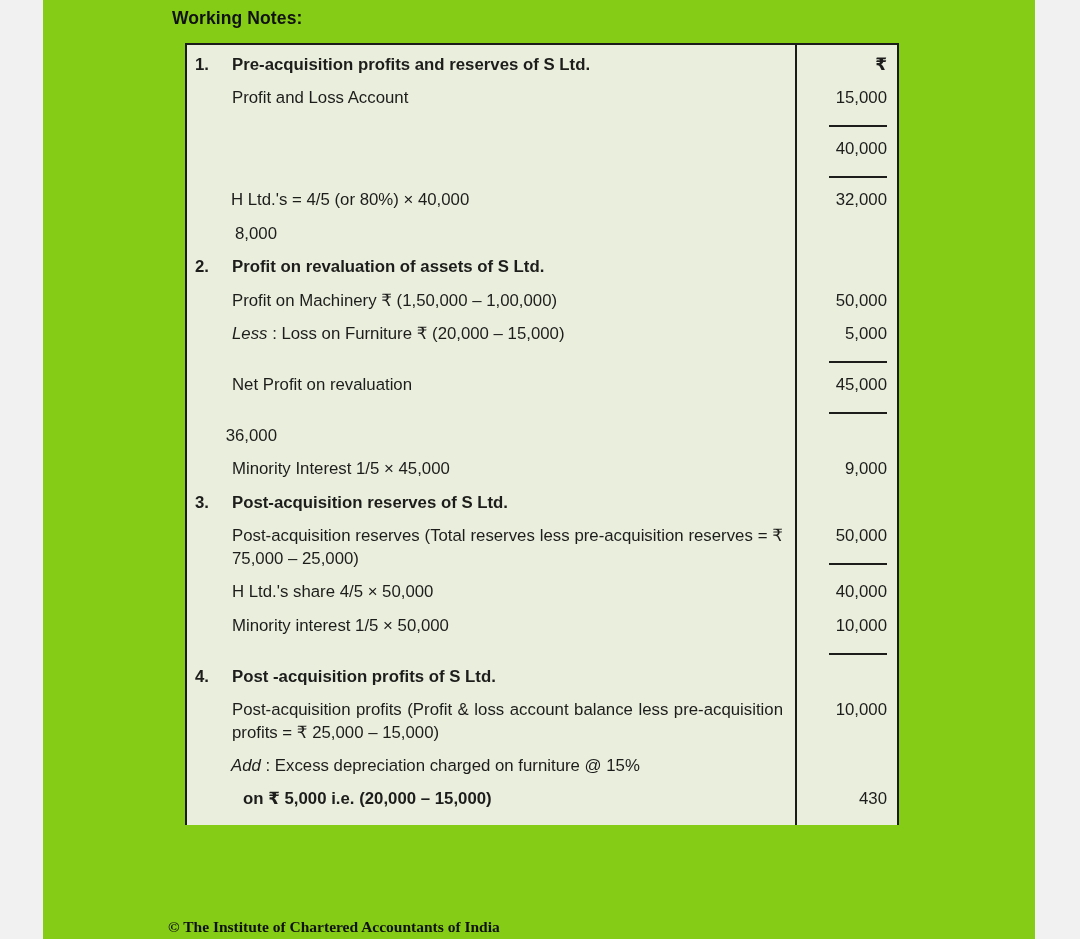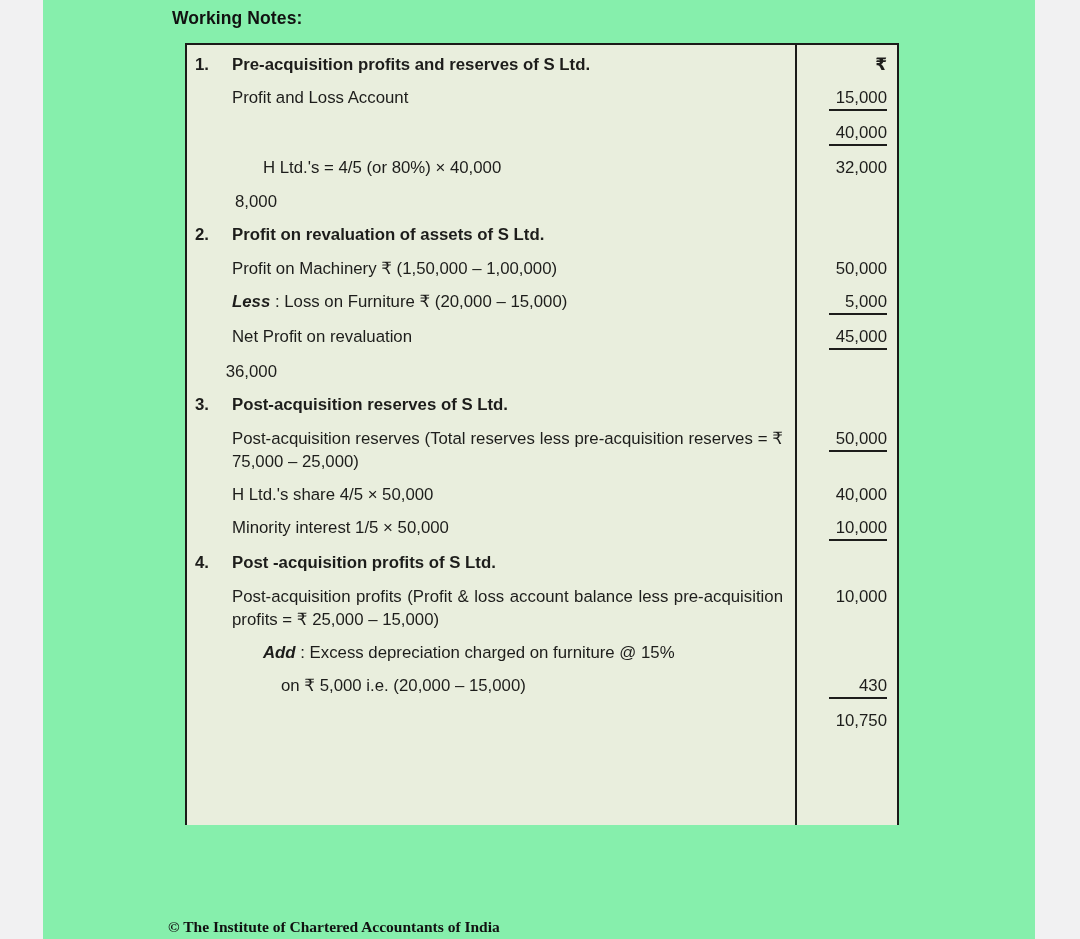--- a/index.html
+++ b/index.html
@@ -4,21 +4,21 @@
 <style>
   html,body{margin:0;padding:0;}
   body{
     width:1080px;height:939px;position:relative;
     background:#f1f1f2;
     font-family:"Liberation Sans","DejaVu Sans",sans-serif;
     overflow:hidden;
   }
   .page{
     position:absolute;left:43px;top:0;width:992px;height:939px;
-    background:#86efac;
+    background:#84cc16;
   }
   .heading{
     position:absolute;left:129px;top:8px;
     font-size:17.5px;font-weight:700;color:#111;
     letter-spacing:.1px;
   }
   .worktable{
     position:absolute;left:142px;top:43px;width:714px;height:782px;
     box-sizing:border-box;
     background:#e9eedd;
@@ -29,40 +29,40 @@
     position:absolute;top:0;bottom:0;right:100px;width:2px;
     background:#1b1b19;
   }
   .rows{position:relative;}
   .row{display:flex;align-items:flex-start;min-height:33.4px;}
   .cell-text{
     flex:1;min-width:0;
     padding:8px 14px 2px 45px;
     font-size:16.8px;line-height:23px;color:#1d1d1b;
   }
-  .row.indent1 .cell-text{padding-left:76px;}
-  .row.indent2 .cell-text{padding-left:94px;}
+  .row.indent1 .cell-text{padding-left:44px;}
+  .row.indent2 .cell-text{padding-left:56px;font-weight:bold;}
   .row.section .cell-text{
     font-weight:700;padding-left:8px;display:flex;
   }
   .row.section .num{width:37px;flex:none;}
   .cell-text.justify{text-align:justify;}
-  .prefix{font-style:italic;font-weight:bold;}
+  .prefix{font-style:italic;}
   .cell-amt{
     width:100px;flex:none;box-sizing:border-box;
     padding:8px 10px 2px 0;
     text-align:right;
     font-size:16.8px;line-height:23px;color:#1d1d1b;
     white-space:nowrap;
   }
   .amt-val{display:inline-block;text-align:right;}
   .amt-val.u{
     min-width:58px;
     border-bottom:2px solid #1d1d1b;
-    padding-bottom:0px;
+    padding-bottom:16px;
   }
   .amt-val.cur{font-weight:700;font-size:17px;}
   .footer{
     position:absolute;left:125px;top:918px;
     font-family:"Liberation Serif","DejaVu Serif",serif;
     font-weight:700;font-size:15.5px;color:#111;
   }
 </style>
 </head>
 <body>
@@ -167,20 +167,30 @@
       <span class="amt-val u">45,000</span>
     </div>
   </div>
 
   <div class="row item indent1">
     <div class="cell-amt">
       <span class="amt-val">36,000</span>
     </div>
   </div>
 
+  <div class="row item">
+    <div class="cell-text">
+      
+      
+      <span class="txt">Minority Interest 1/5 × 45,000</span>
+    </div>
+    <div class="cell-amt">
+      <span class="amt-val">9,000</span>
+    </div>
+  </div>
 
   <div class="row section">
     <div class="cell-text">
       <span class="num">3.</span>
 
       <span class="txt">Post-acquisition reserves of S Ltd.</span>
     </div>
     <div class="cell-amt">
       <span class="amt-val"></span>
     </div>

